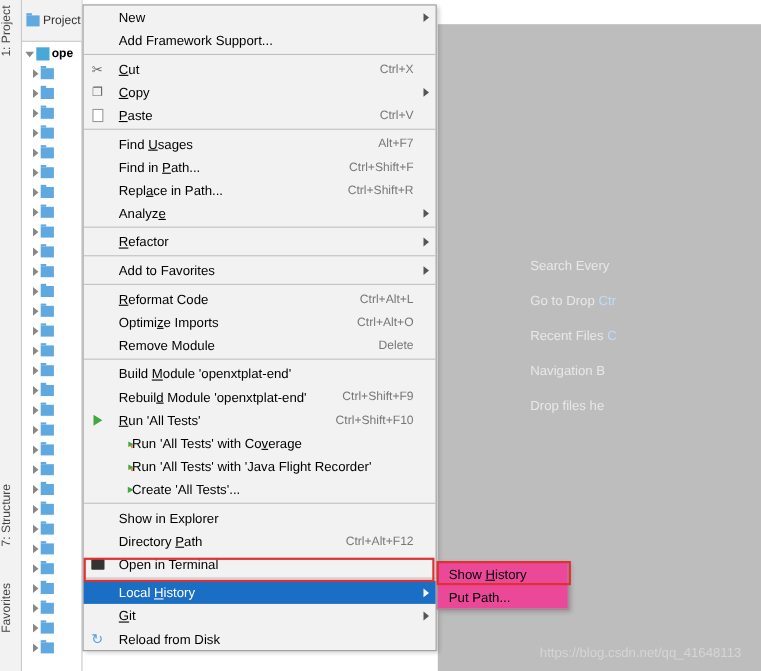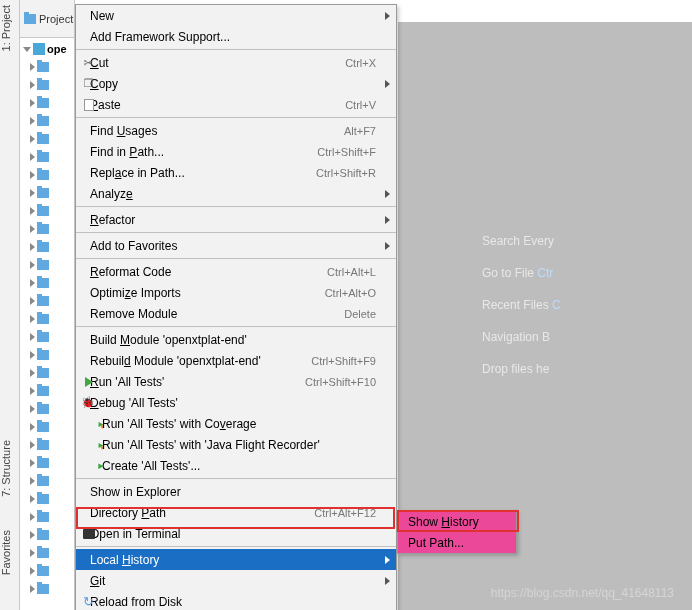--- a/index.html
+++ b/index.html
@@ -18,21 +18,21 @@
 
 .tree { padding-top: 2px; }
 .tree-root { height: 18px; padding-left: 3px; display: flex; align-items: center; gap: 2px; }
 .tree-root .label { font-weight: bold; font-size: 11px; }
 .square-icon { width: 12px; height: 12px; background: #4aa8d8; }
 .tree-row { height: 18px; display: flex; align-items: center; padding-left: 10px; gap: 2px; }
 .arrow { width: 0; height: 0; border-top: 4px solid transparent; border-bottom: 4px solid transparent; border-left: 5px solid #888; }
 .arrow.down { border-left: 4px solid transparent; border-right: 4px solid transparent; border-top: 5px solid #888; border-bottom: none; }
 
 .context-menu { position: absolute; left: 75px; top: 4px; width: 322px; background: #f2f2f2; border: 1px solid #9a9a9a; box-shadow: 2px 2px 4px rgba(0,0,0,0.2); z-index: 10; }
-.menu-item { height: 21px; display: flex; align-items: center; padding-left: 14px; padding-right: 20px; position: relative; color: #000; font-size: 12px; cursor: default; }
+.menu-item { height: 21px; display: flex; align-items: center; padding-left: 32px; padding-right: 20px; position: relative; color: #000; font-size: 12px; cursor: default; }
 .menu-item .label u { text-decoration: underline; }
 .menu-item.selected { background: #1a6fc4; color: #fff; }
 .menu-item .shortcut { margin-left: auto; color: #777; font-size: 11px; }
 .menu-item .submenu-arrow { position: absolute; right: 6px; width: 0; height: 0; border-top: 4px solid transparent; border-bottom: 4px solid transparent; border-left: 5px solid #555; }
 .menu-item.selected .submenu-arrow { border-left-color: #fff; }
 .menu-sep { height: 1px; background: #c0c0c0; margin: 2px 0; }
 .menu-icon { position: absolute; left: 5px; width: 15px; height: 15px; display: flex; align-items: center; justify-content: center; font-size: 11px; }
 .icon-cut::before { content: "✂"; color: #666; font-size: 12px; }
 .icon-copy::before { content: "❐"; color: #666; }
 .icon-paste { border: 1px solid #999; width: 10px; height: 12px; background: #fff; }
@@ -279,24 +279,20 @@
       <span class="shortcut">Ctrl+Shift+F9</span>
     </div>
   <div class="menu-item">
       <span class="menu-icon">
         <span class="icon-play"></span>
       </span>
       <span class="label"><u>R</u>un 'All Tests'</span>
       <span class="shortcut">Ctrl+Shift+F10</span>
     </div>
   <div class="menu-item">
-      <span class="menu-icon icon-debug"></span>
-      <span class="label"><u>D</u>ebug 'All Tests'</span>
-    </div>
-  <div class="menu-item">
       <span class="menu-icon icon-coverage"></span>
       <span class="label">Run 'All Tests' with Co<u>v</u>erage</span>
     </div>
   <div class="menu-item">
       <span class="menu-icon icon-coverage"></span>
       <span class="label">Run 'All Tests' with 'Java Flight Recorder'</span>
     </div>
   <div class="menu-item">
       <span class="menu-icon icon-create"></span>
       <span class="label">Create 'All Tests'...</span>
@@ -338,19 +334,19 @@
   <div class="menu-item">
       <span class="label">Put Path...</span>
     </div>
 </div>
 
 <div class="red-box r1"></div>
 <div class="red-box r2"></div>
 
 <div class="empty-pane">
   <div class="line">Search Every</div>
-  <div class="line"><span>Go to File </span><span class="link">Ctr</span></div>
+  <div class="line"><span>Go to Drop </span><span class="link">Ctr</span></div>
   <div class="line"><span>Recent Files </span><span class="link">C</span></div>
   <div class="line">Navigation B</div>
   <div class="line">Drop files he</div>
 </div>
 
 <div class="watermark">https://blog.csdn.net/qq_41648113</div>
 
 </body></html>

